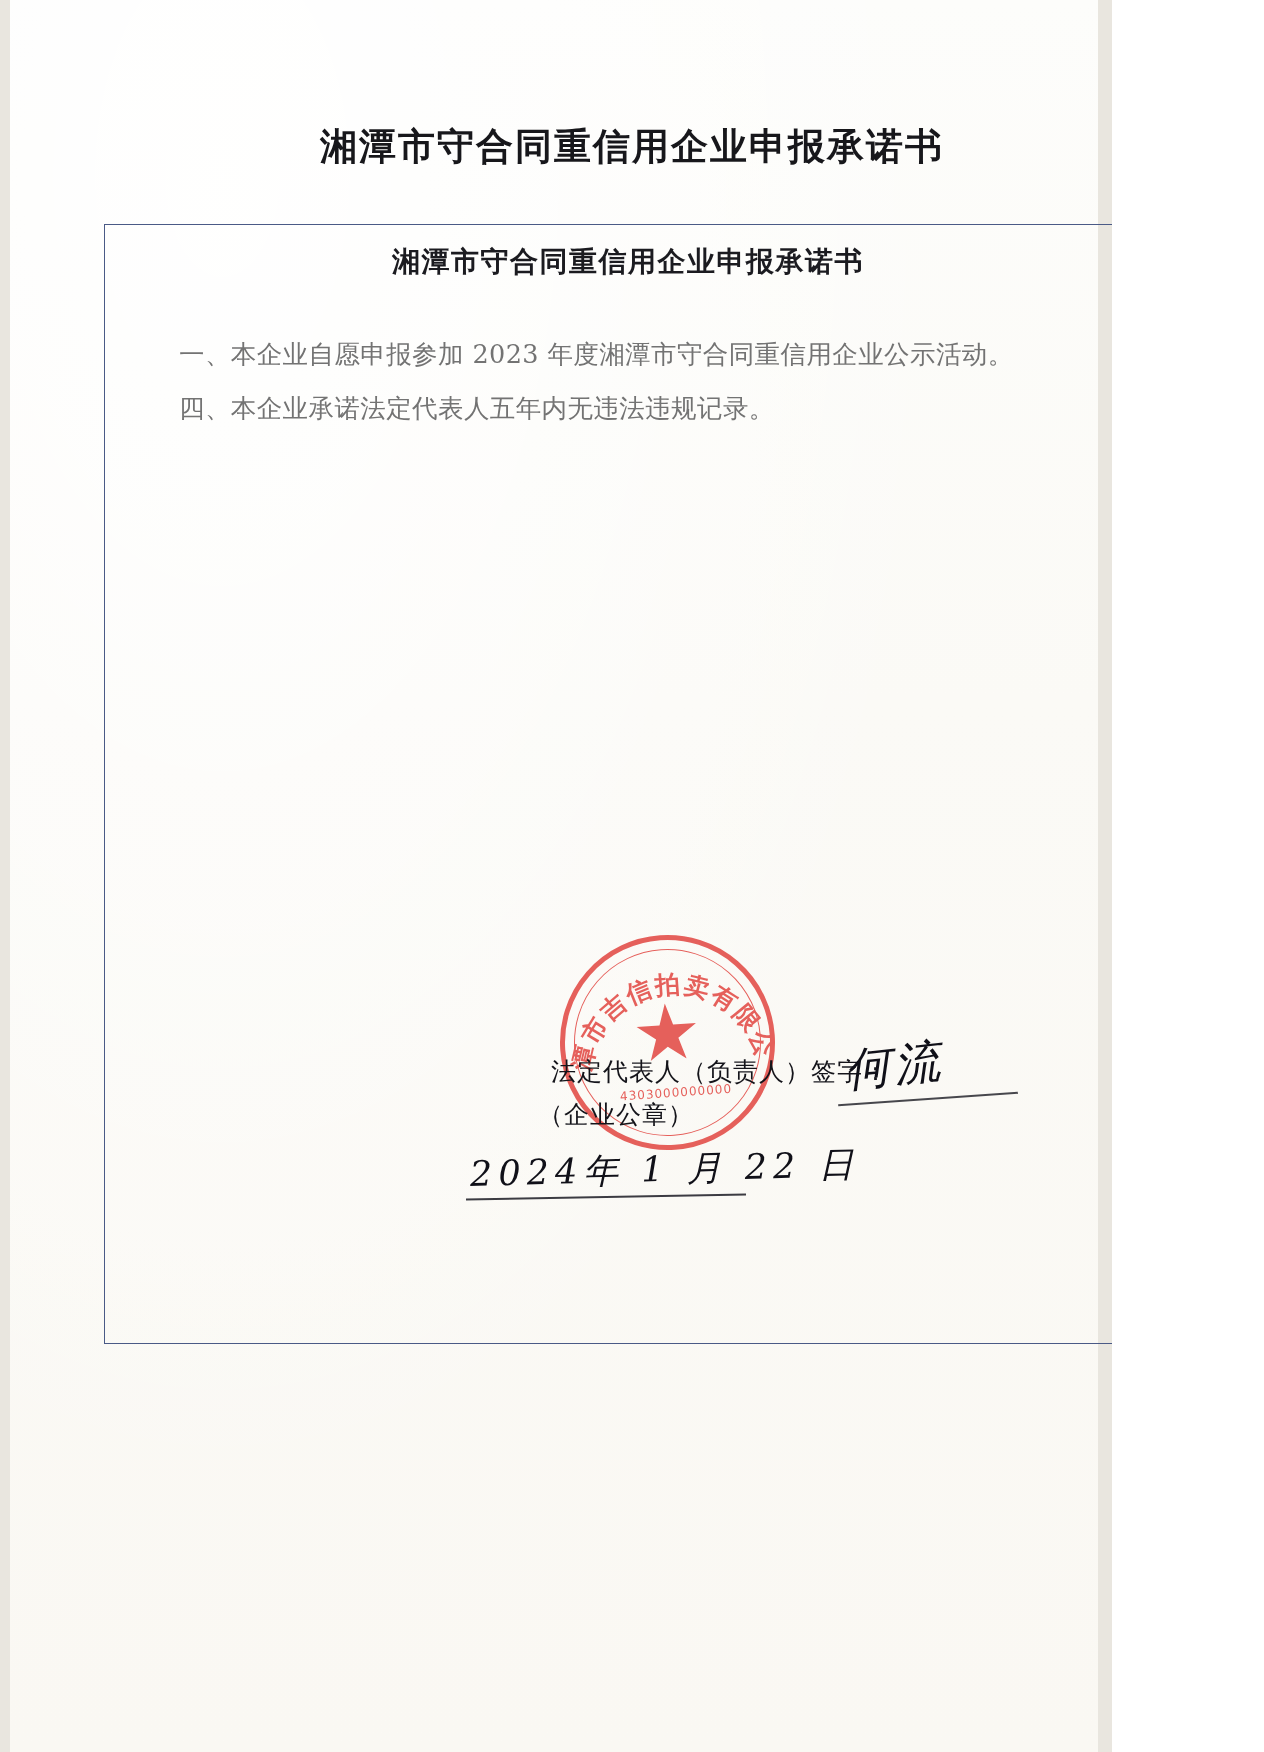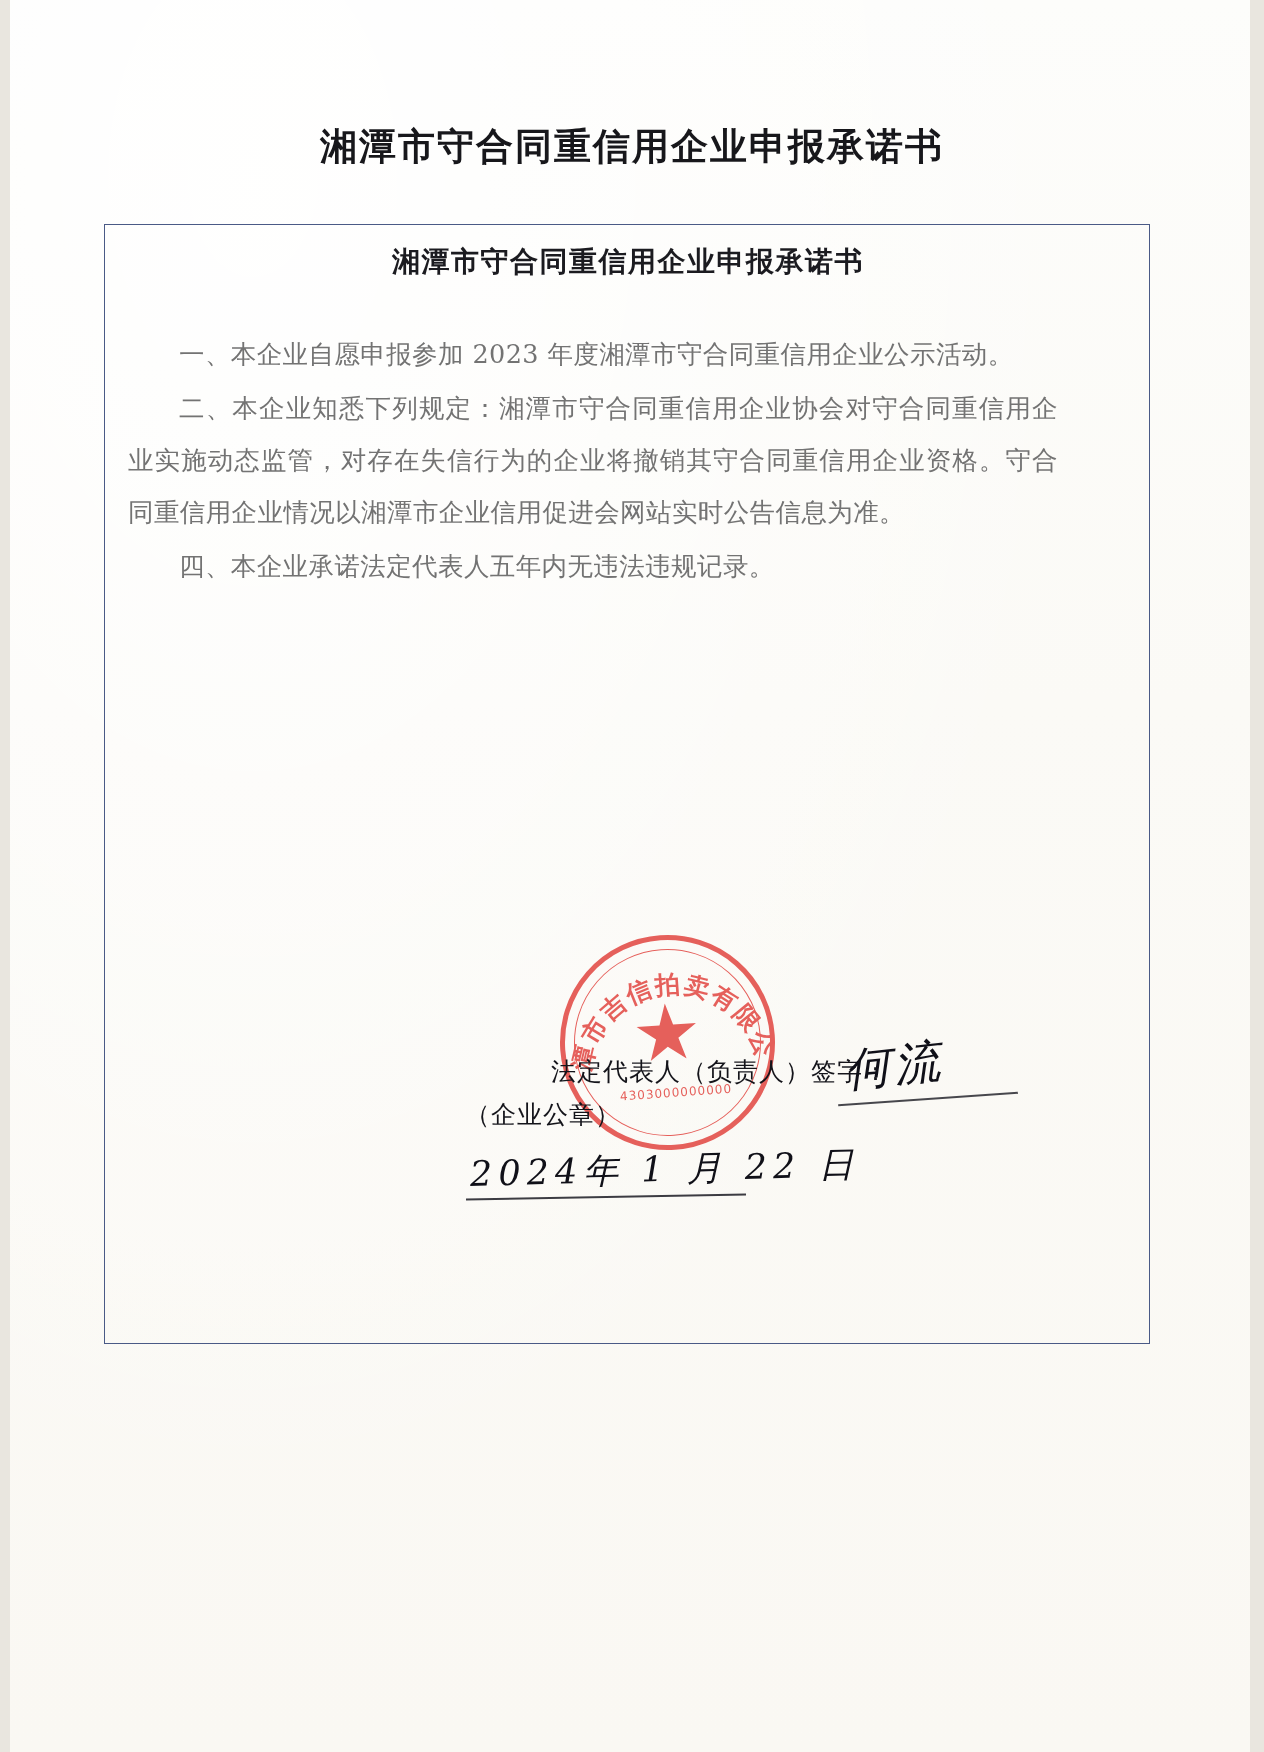--- a/index.html
+++ b/index.html
@@ -2,21 +2,21 @@
 <html><head>
 <meta charset="utf-8">
 <style>
   html, body {
     margin: 0;
     padding: 0;
     background: #ffffff;
   }
   .page {
     position: relative;
-    width: 1264px;
+    width: 1112px;
     height: 1752px;
     background: #fdfcf9;
     overflow: hidden;
     font-family: "DejaVu Serif", "Liberation Serif", serif;
   }
   
   .paper-tint {
     position: absolute;
     inset: 0;
     background:
@@ -84,21 +84,21 @@
     font-size: 25px;
     color: #14141a;
   }
   .sign-line {
     white-space: nowrap;
     letter-spacing: 1px;
     text-align: center;
   }
   .seal-caption {
     margin-top: 10px;
-    margin-left: 45px;
+    margin-left: 118px;
     letter-spacing: 1px;
   }
 
   
   .seal {
     position: absolute;
     left: 560px;
     top: 935px;
     width: 215px;
     height: 215px;
@@ -211,21 +211,20 @@
   <div class="edge-mark edge-right"></div>
 
   <div class="doc-title">湘潭市守合同重信用企业申报承诺书</div>
 
   <div class="outer-frame"></div>
 
   <div class="inner-title">湘潭市守合同重信用企业申报承诺书</div>
 
   <div class="body-text">
     <p class="para">一、本企业自愿申报参加 2023 年度湘潭市守合同重信用企业公示活动。</p>
-    <p class="para">二、本企业知悉下列规定：湘潭市守合同重信用企业协会对守合同重信用企业实施动态监管，对存在失信行为的企业将撤销其守合同重信用企业资格。守合同重信用企业情况以湘潭市企业信用促进会网站实时公告信息为准。</p>
     <p class="para">四、本企业承诺法定代表人五年内无违法违规记录。</p>
   </div>
 
   <div class="seal">
     <div class="seal-inner-ring"></div>
     <div class="seal-arc-text">
       <svg viewBox="0 0 215 215" aria-hidden="true">
         <defs>
           <path id="sealArc" d="M 25,118 A 85,85 0 0 1 190,118" fill="none"></path>
         </defs>

